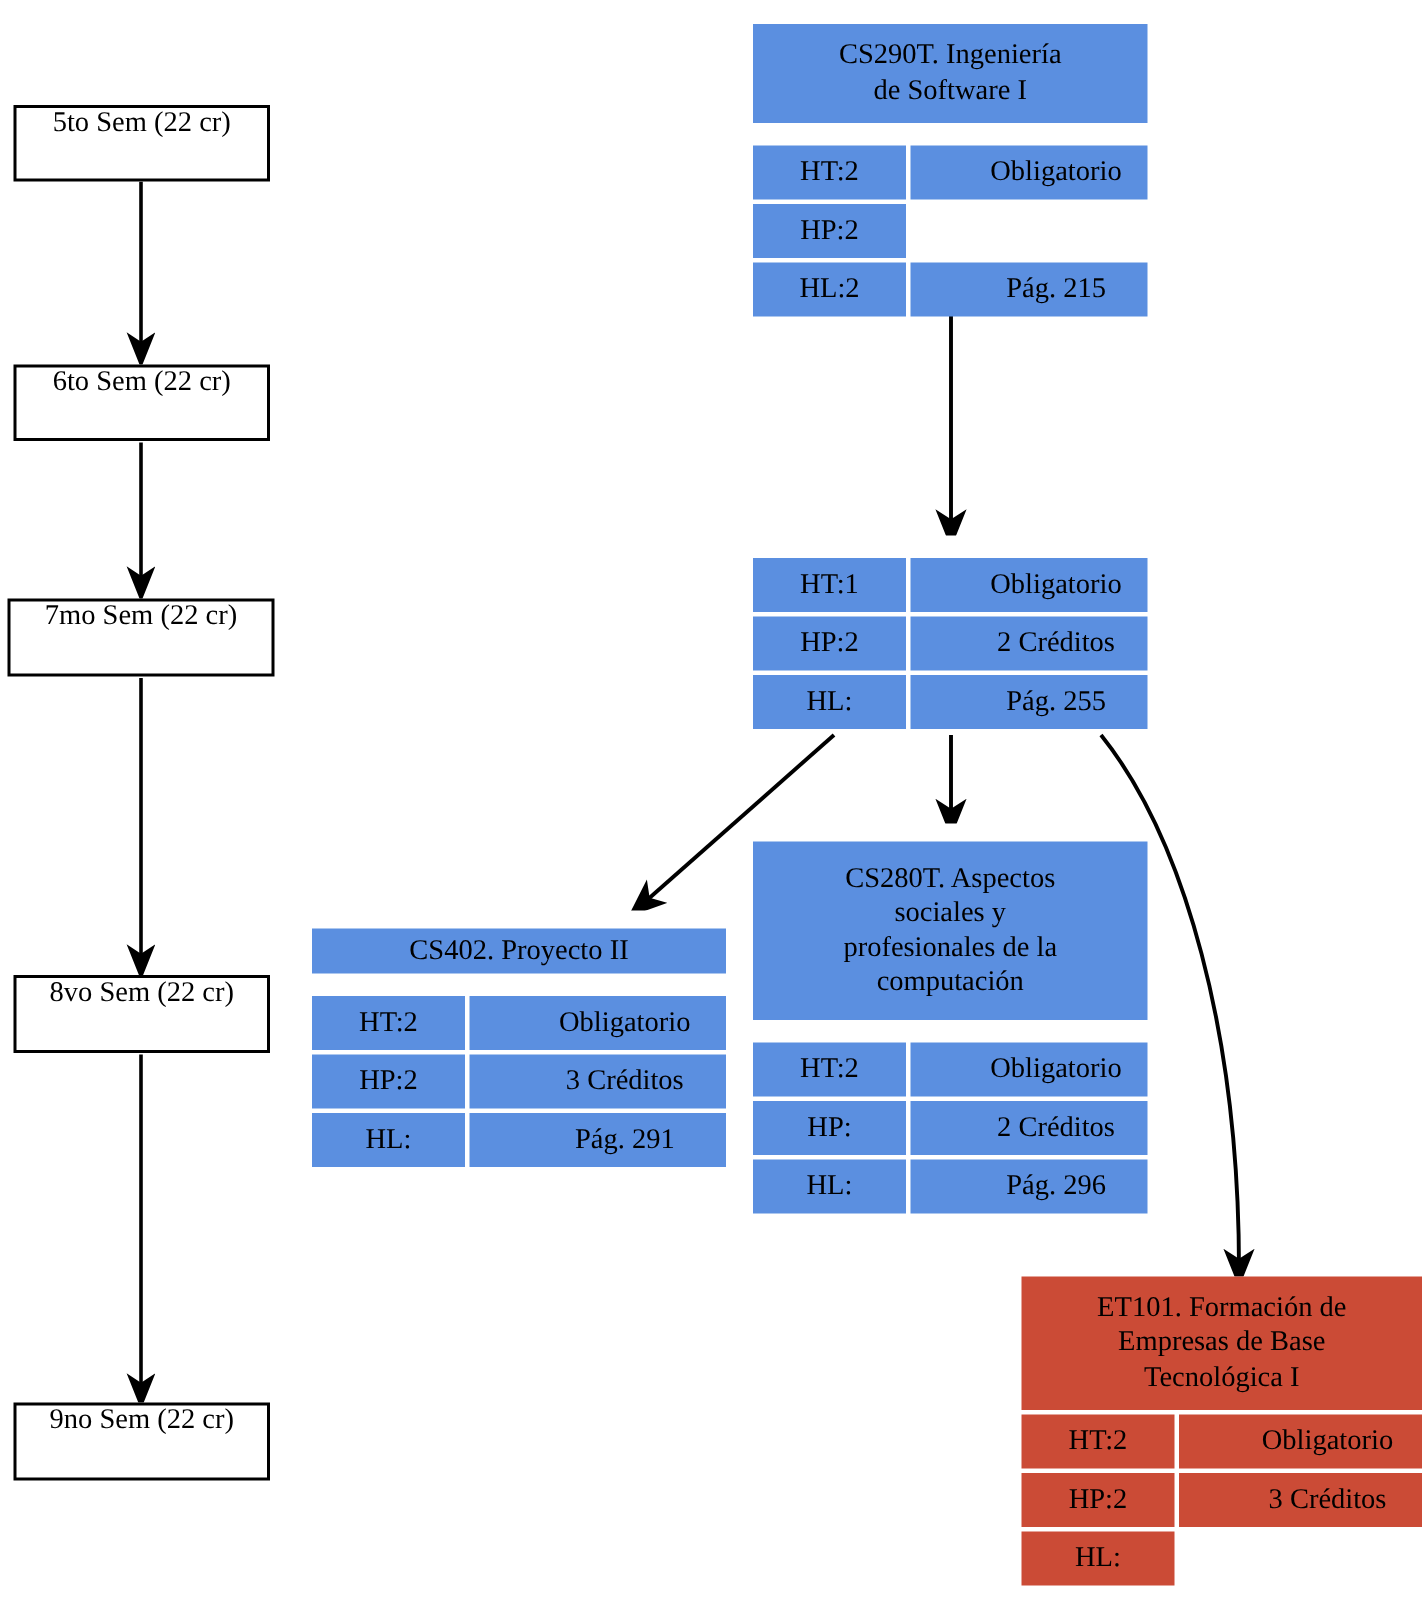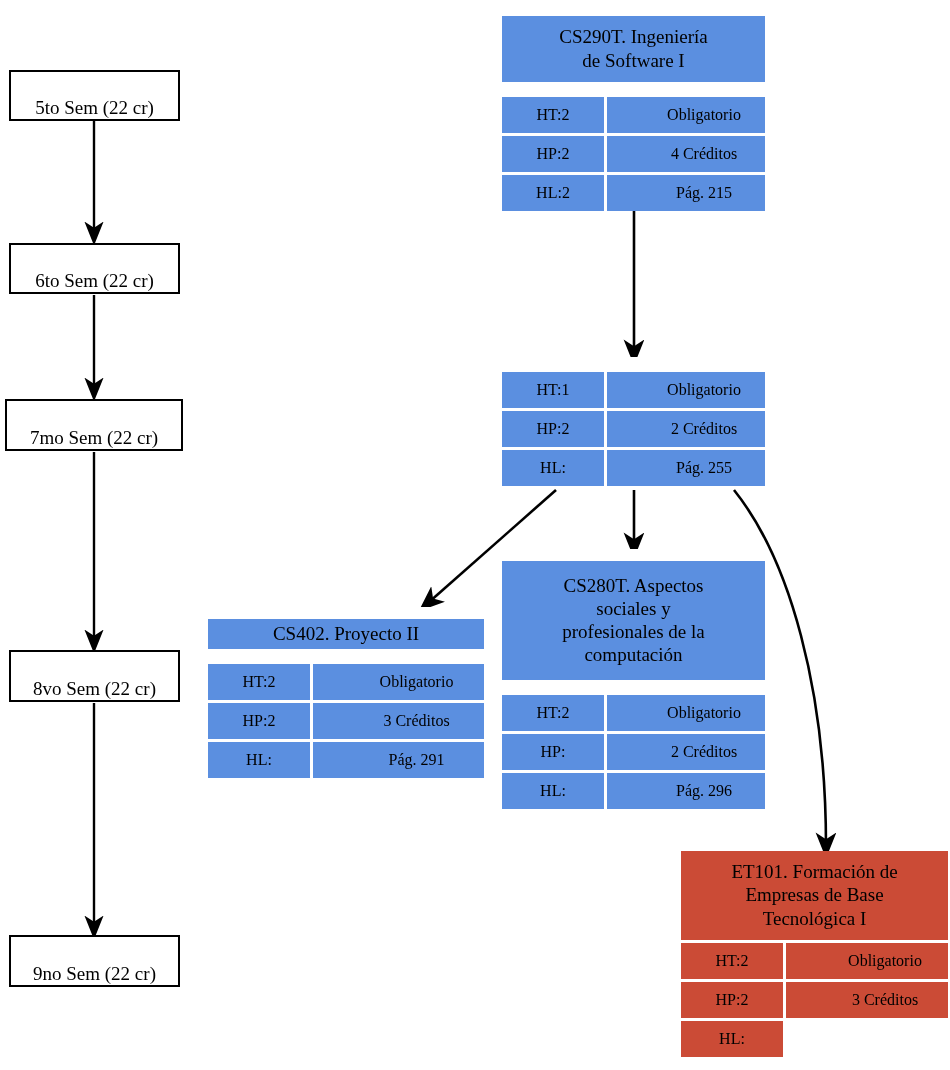--- a/index.html
+++ b/index.html
@@ -27,21 +27,21 @@
     pointer-events: none;
   }
 
   
   .sem-node {
     position: absolute;
     box-sizing: border-box;
     background: #ffffff;
     border: 2px solid #000000;
     display: flex;
-    align-items: flex-end;
+    align-items: flex-start;
     justify-content: center;
     font-size: 19px;
     color: #000000;
     line-height: 1.1;
     white-space: nowrap;
   }
 
   
   .course-node {
     position: absolute;
@@ -66,21 +66,21 @@
     width: 100%;
     box-sizing: border-box;
     margin-top: 3px;
     height: 36px;
   }
   .cell {
     box-sizing: border-box;
     display: flex;
     align-items: center;
     justify-content: center;
-    font-size: 16px;
+    font-size: 19px;
     color: #000000;
     height: 100%;
     white-space: nowrap;
   }
   .cell-left {
     flex: 0 0 auto;
   }
   .cell-right {
     flex: 1 1 auto;
     margin-left: 3px;
@@ -141,21 +141,20 @@
     <div class="course-title" style="height:66px;">
       <span>CS290T. Ingeniería</span>
       <span>de Software I</span>
     </div>
     <div class="course-row">
       <div class="cell cell-left" style="width:102px;">HT:2</div>
       <div class="cell cell-right">Obligatorio</div>
     </div>
     <div class="course-row">
       <div class="cell cell-left" style="width:102px;">HP:2</div>
-      <div class="cell cell-right">4 Créditos</div>
     </div>
     <div class="course-row">
       <div class="cell cell-left" style="width:102px;">HL:2</div>
       <div class="cell cell-right">Pág. 215</div>
     </div>
   </div>
 
   <div class="course-node blue" style="left:502px; top:357px; width:263px;">
     <div class="course-row">
       <div class="cell cell-left" style="width:102px;">HT:1</div>

